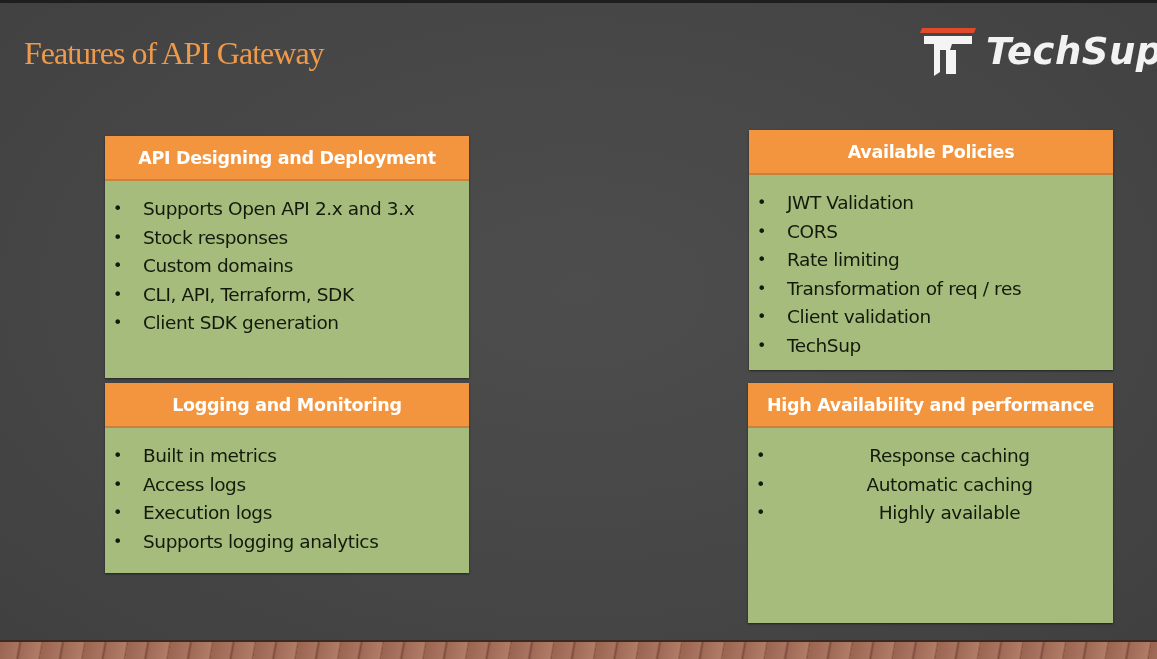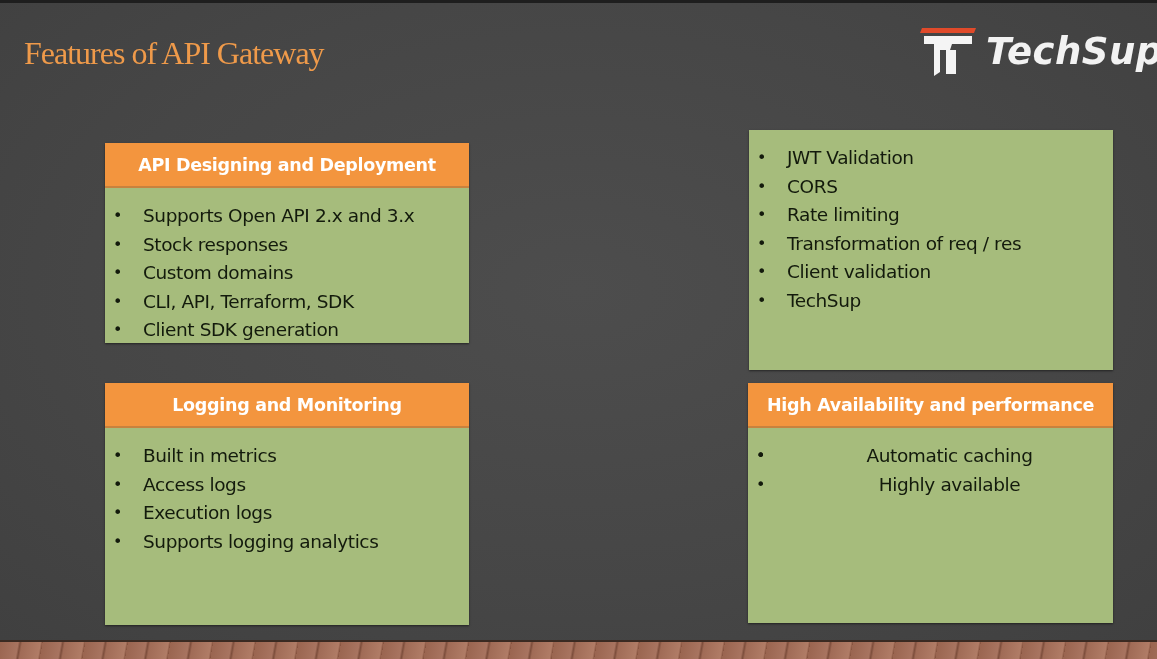--- a/index.html
+++ b/index.html
@@ -37,23 +37,23 @@
     font-family: "DejaVu Sans", sans-serif; font-weight: bold; font-size: 17.5px;
     display: flex; align-items: center; justify-content: center; white-space: nowrap;
     border-bottom: 2px solid #c8823e; box-sizing: border-box; letter-spacing: -0.3px;
   }
   .card-list { list-style: none; margin: 0; padding: 14px 0 0 0; }
   .card-list li {
     position: relative; font-family: "DejaVu Sans", sans-serif; font-size: 18.5px;
     line-height: 28.5px; color: #131a0c; padding-left: 38px; white-space: nowrap; letter-spacing: -0.4px;
   }
   .bullet { position: absolute; left: 8px; top: 0; font-size: 16px; }
-  #card-api-design { left: 105px; top: 143px; width: 364px; height: 200px; }
+  #card-api-design { left: 105px; top: 136px; width: 364px; height: 242px; }
   #card-policies   { left: 749px; top: 130px; width: 364px; height: 240px; }
-  #card-logging    { left: 105px; top: 383px; width: 364px; height: 242px; }
+  #card-logging    { left: 105px; top: 383px; width: 364px; height: 190px; }
   #card-ha         { left: 748px; top: 383px; width: 365px; height: 240px; text-align: center; }
 </style>
 </head>
 <body>
 
 <div class="topline"></div>
 <div class="slide-bg"></div>
 
 <h1 class="title">Features of API Gateway</h1>
 
@@ -70,20 +70,21 @@
   <ul class="card-list">
     <li><span class="bullet">•</span><span>Supports Open API 2.x and 3.x</span></li>
     <li><span class="bullet">•</span><span>Stock responses</span></li>
     <li><span class="bullet">•</span><span>Custom domains</span></li>
     <li><span class="bullet">•</span><span>CLI, API, Terraform, SDK</span></li>
     <li><span class="bullet">•</span><span>Client SDK generation</span></li>
   </ul>
 </div>
 
 <div class="card" id="card-policies">
+  <div class="card-header">Available Policies</div>
   <ul class="card-list">
     <li><span class="bullet">•</span><span>JWT Validation</span></li>
     <li><span class="bullet">•</span><span>CORS</span></li>
     <li><span class="bullet">•</span><span>Rate limiting</span></li>
     <li><span class="bullet">•</span><span>Transformation of req / res</span></li>
     <li><span class="bullet">•</span><span>Client validation</span></li>
     <li><span class="bullet">•</span><span>TechSup</span></li>
   </ul>
 </div>
 
@@ -93,19 +94,19 @@
     <li><span class="bullet">•</span><span>Built in metrics</span></li>
     <li><span class="bullet">•</span><span>Access logs</span></li>
     <li><span class="bullet">•</span><span>Execution logs</span></li>
     <li><span class="bullet">•</span><span>Supports logging analytics</span></li>
   </ul>
 </div>
 
 <div class="card" id="card-ha">
   <div class="card-header">High Availability and performance</div>
   <ul class="card-list">
-    <li><span class="bullet">•</span></li>
+    <li><span class="bullet">•</span><span>Response caching</span></li>
     <li><span class="bullet">•</span><span>Automatic caching</span></li>
     <li><span class="bullet">•</span><span>Highly available</span></li>
   </ul>
 </div>
 
 <div class="floor"></div>
 
 </body></html>

